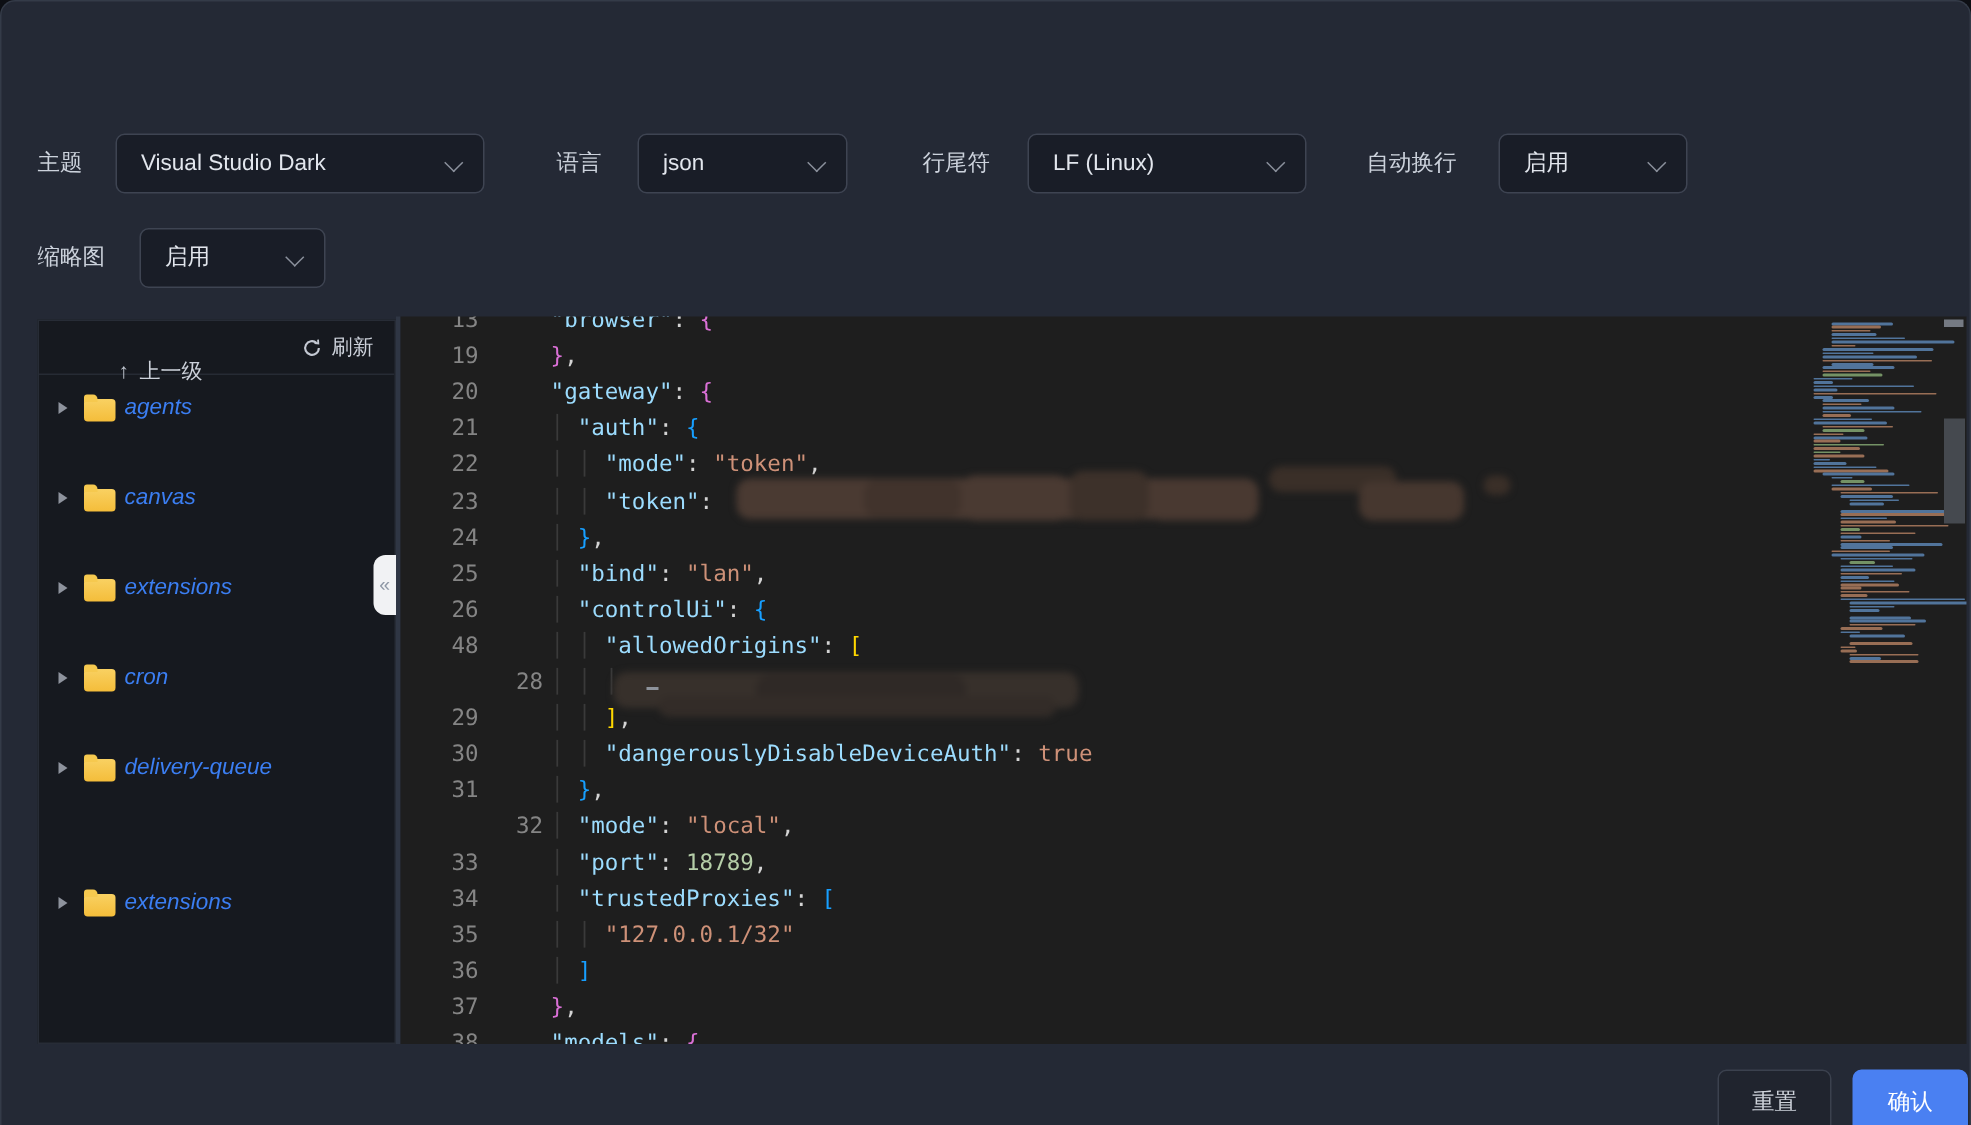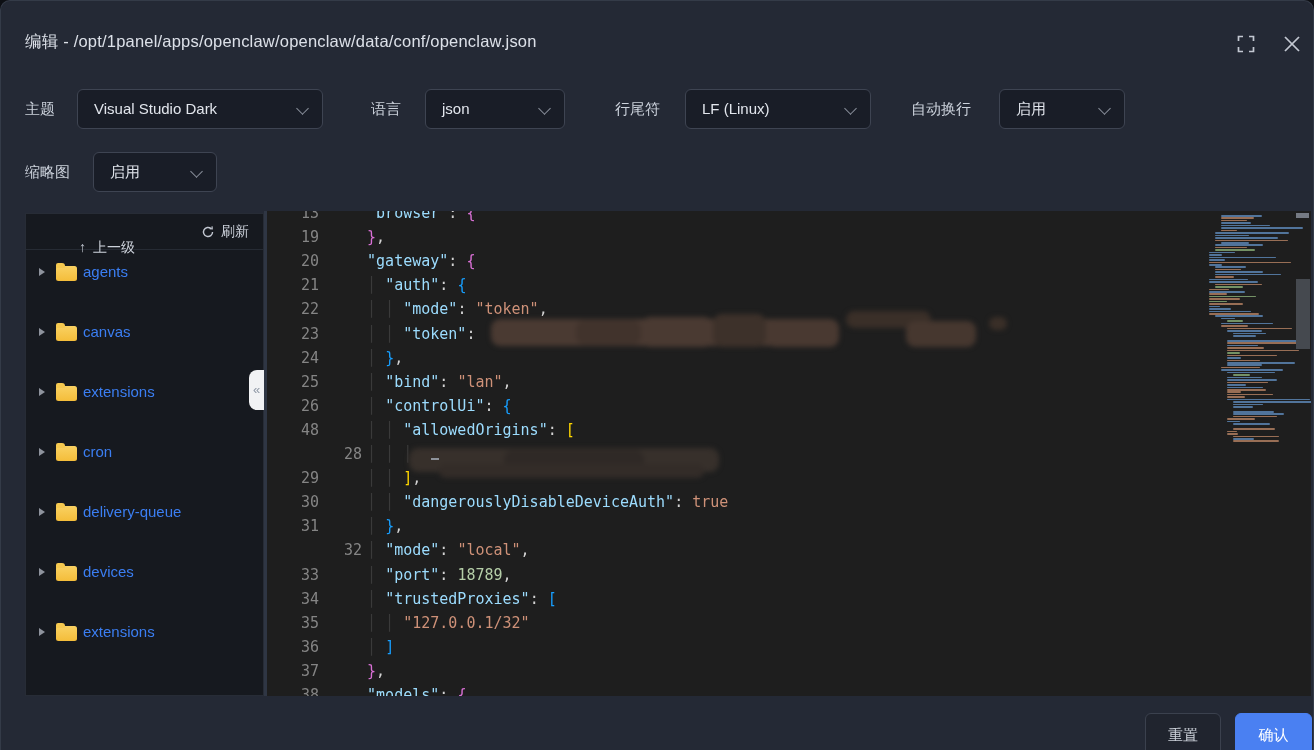--- a/index.html
+++ b/index.html
@@ -26,21 +26,21 @@
 
   
   .tree{position:absolute;left:24px;top:212px;width:239px;height:483px;background:#16191f;
         border:1px solid #272c36;box-sizing:border-box;overflow:hidden;}
   .tree-head{position:relative;height:35px;border-bottom:1px solid #262b34;color:#ccd1da;font-size:14px;}
   .tree-up{position:absolute;left:13px;top:16px;line-height:35px;cursor:pointer;margin-left:40px;}
   .tree-up .arr{margin-right:7px;color:#c3c8d2;}
   .tree-refresh{position:absolute;right:14px;top:0;line-height:35px;cursor:pointer;display:flex;align-items:center;height:35px;}
   .tree-refresh svg{margin-right:6px;}
   .tree-list{position:absolute;left:0;top:39px;right:0;bottom:0;}
-  .titem{position:relative;height:30px;cursor:pointer;}
+  .titem{position:relative;height:30px;cursor:pointer;font-style:italic;}
   .titem .tri{position:absolute;left:13px;top:11px;width:0;height:0;border-left:6px solid #8e939d;
               border-top:4.5px solid transparent;border-bottom:4.5px solid transparent;}
   .ticon{position:absolute;left:30px;top:6px;}
   .folder{width:21px;height:15px;background:linear-gradient(#f9d162,#f4bd3a);border-radius:2.5px;
           position:relative;margin-top:3px;}
   .folder::before{content:"";position:absolute;top:-3.5px;left:0;width:9px;height:5px;
                   background:#f6c94f;border-radius:2px 3px 0 0;}
   .titem .tlabel{position:absolute;left:57px;top:0;line-height:30px;font-size:15px;color:var(--tree-link,#3b7ef2);}
   .collapse-handle{position:absolute;left:248px;top:369px;width:15px;height:40px;background:#f1f2f4;
                    border-radius:8px 0 0 8px;cursor:pointer;text-align:center;line-height:40px;
@@ -71,37 +71,20 @@
   .btn.reset{left:1144px;width:76px;background:#20242e;border:1px solid #3b414e;color:#ced3db;}
   .btn.confirm{left:1234px;width:77px;background:var(--accent,#4a80f2);border:1px solid var(--accent,#4a80f2);color:#ffffff;}
 
   svg{display:block;}
 </style>
 </head>
 <body>
 
 <div class="dialog">
 
-  <div class="titlebar">
-    <div class="title">编辑 - /opt/1panel/apps/openclaw/openclaw/data/conf/openclaw.json</div>
-    <div class="win-btn fs">
-      <svg width="18" height="18" viewBox="0 0 18 18" fill="none" stroke="#c3c8d2" stroke-width="1.7">
-        <path d="M1.5 6V1.5H6"></path>
-          <path d="M12 1.5H16.5V6"></path>
-          <path d="M16.5 12V16.5H12"></path>
-          <path d="M6 16.5H1.5V12"></path>
-      </svg>
-    </div>
-    <div class="win-btn cl">
-      <svg width="18" height="18" viewBox="0 0 18 18" stroke="#c3c8d2" stroke-width="1.7">
-        <path d="M2 2L16 16"></path>
-          <path d="M16 2L2 16"></path>
-      </svg>
-    </div>
-  </div>
 
   <div class="lbl" style="left:24px;top:88px">主题</div>
   <div class="sel" style="left:76px;top:88px;width:246px">
     <span>Visual Studio Dark</span>
     <i class="chev"></i>
   </div>
 
   <div class="lbl" style="left:370px;top:88px">语言</div>
   <div class="sel" style="left:424px;top:88px;width:140px">
     <span>json</span>
@@ -165,27 +148,20 @@
             <span class="folder" style="display: block;"></span>
           </span>
           <span class="tlabel">cron</span>
         </div>
         <div class="titem" style="top: 124px;">
           <span class="tri"></span>
           <span class="ticon">
             <span class="folder" style="display: block;"></span>
           </span>
           <span class="tlabel">delivery-queue</span>
-        </div>
-        <div class="titem" style="top: 154px;">
-          <span class="tri"></span>
-          <span class="ticon">
-            <span class="folder" style="display: block;"></span>
-          </span>
-          <span class="tlabel">devices</span>
         </div>
         <div class="titem" style="top: 184px;">
           <span class="tri"></span>
           <span class="ticon">
             <span class="folder" style="display: block;"></span>
           </span>
           <span class="tlabel">extensions</span>
         </div>
       </div>
   </div>

